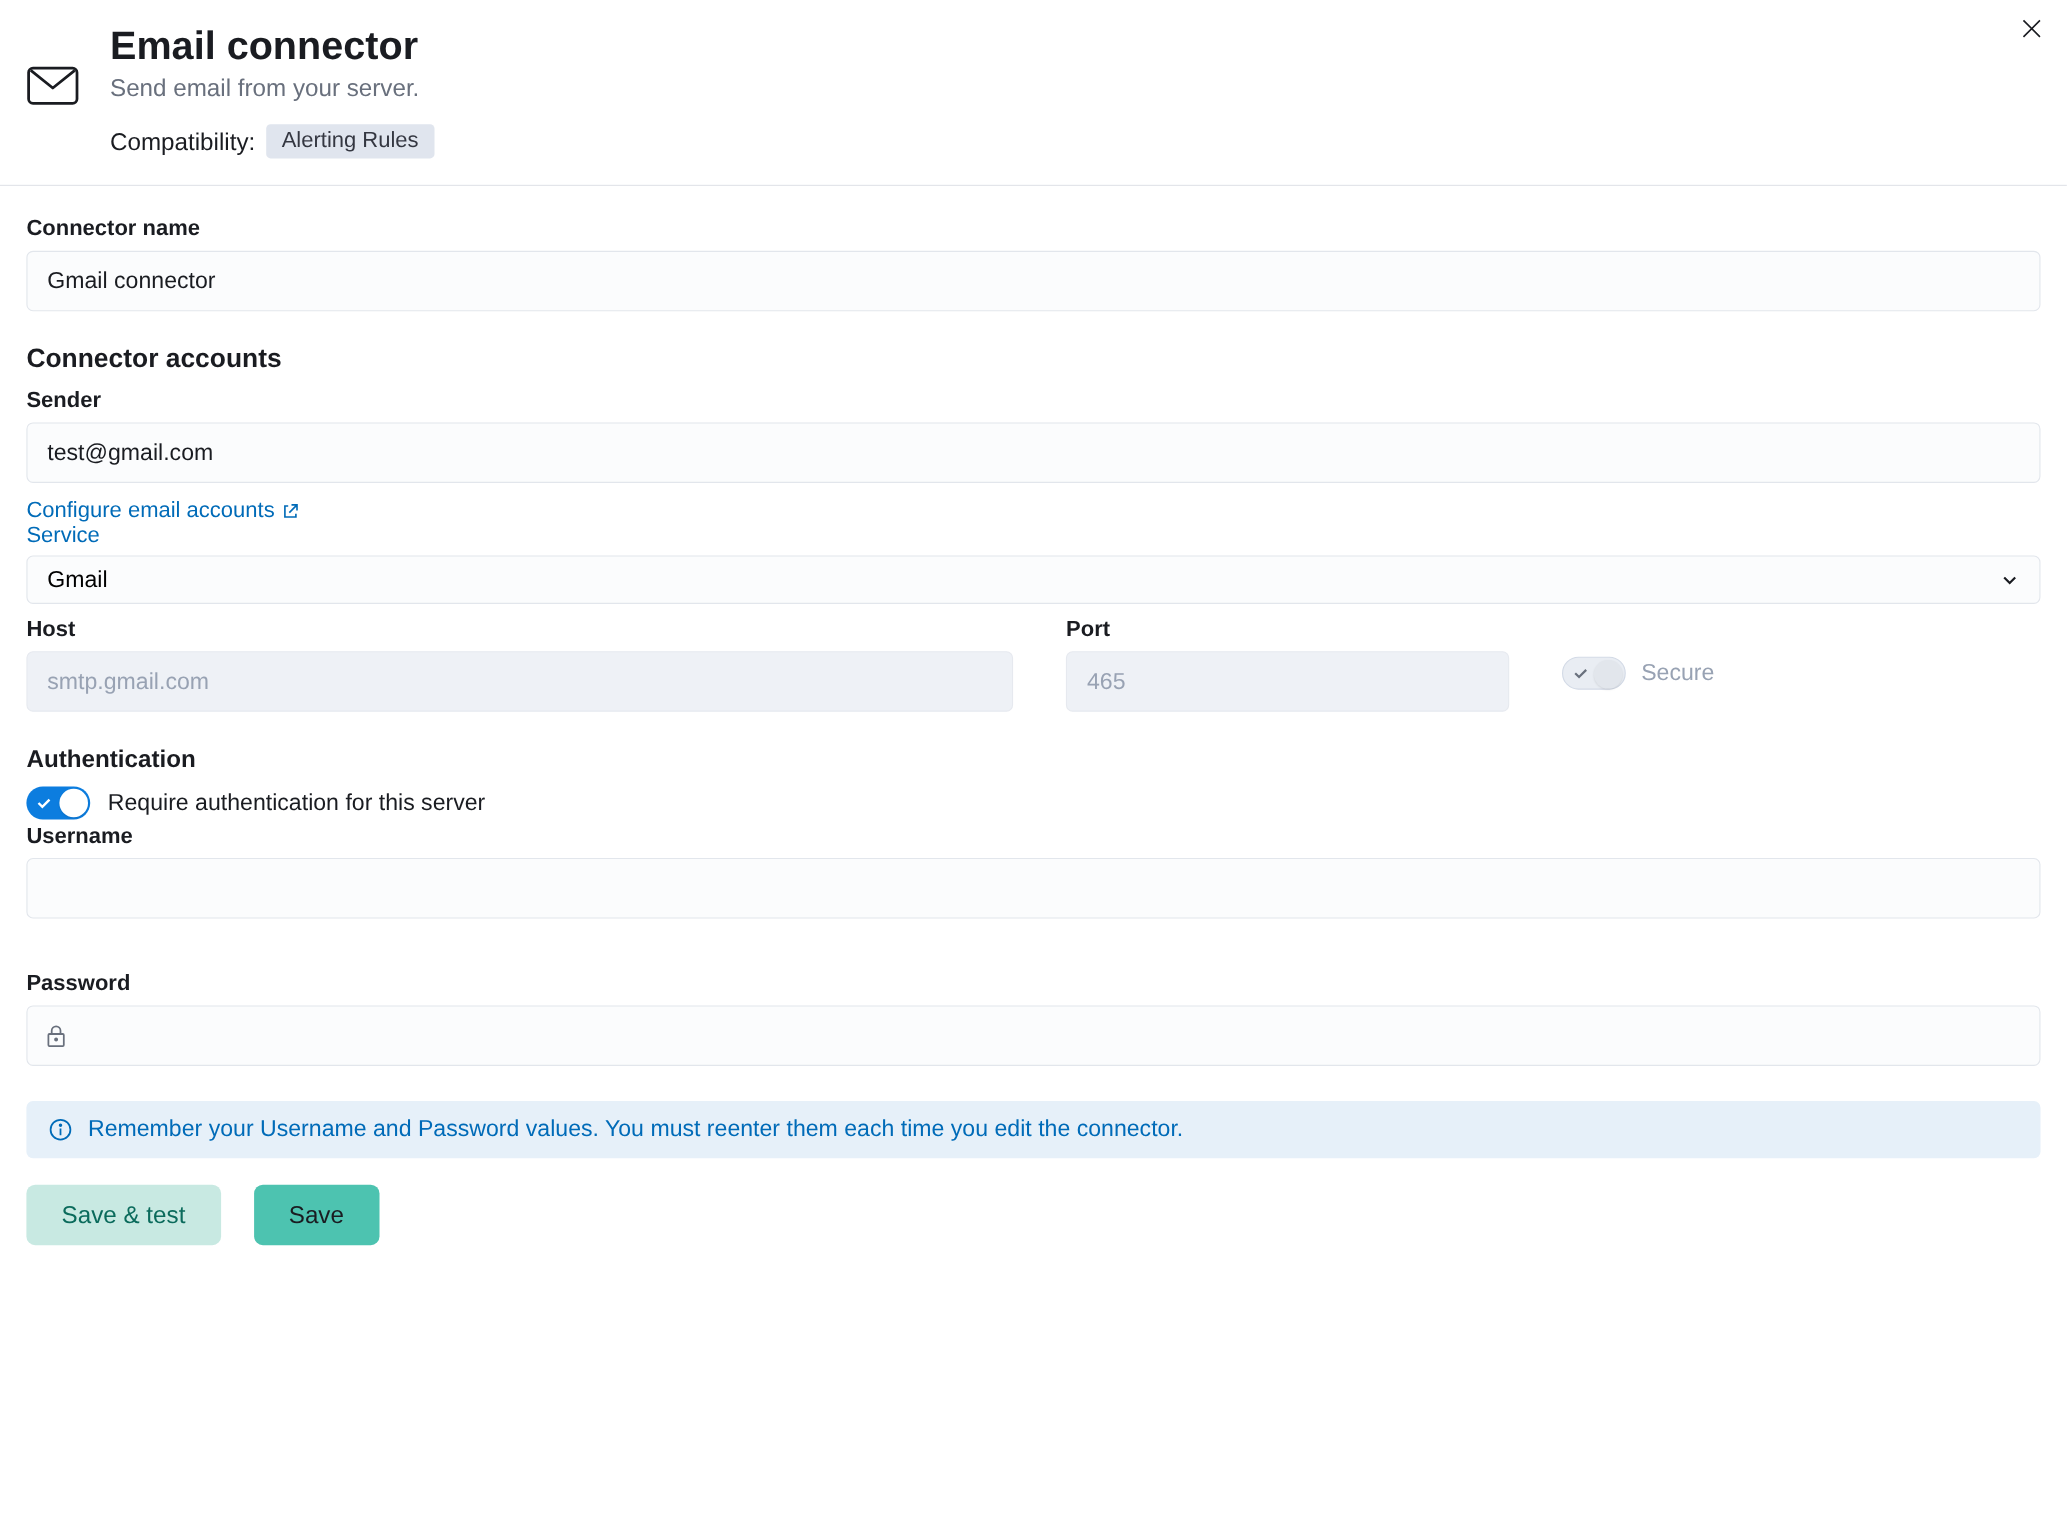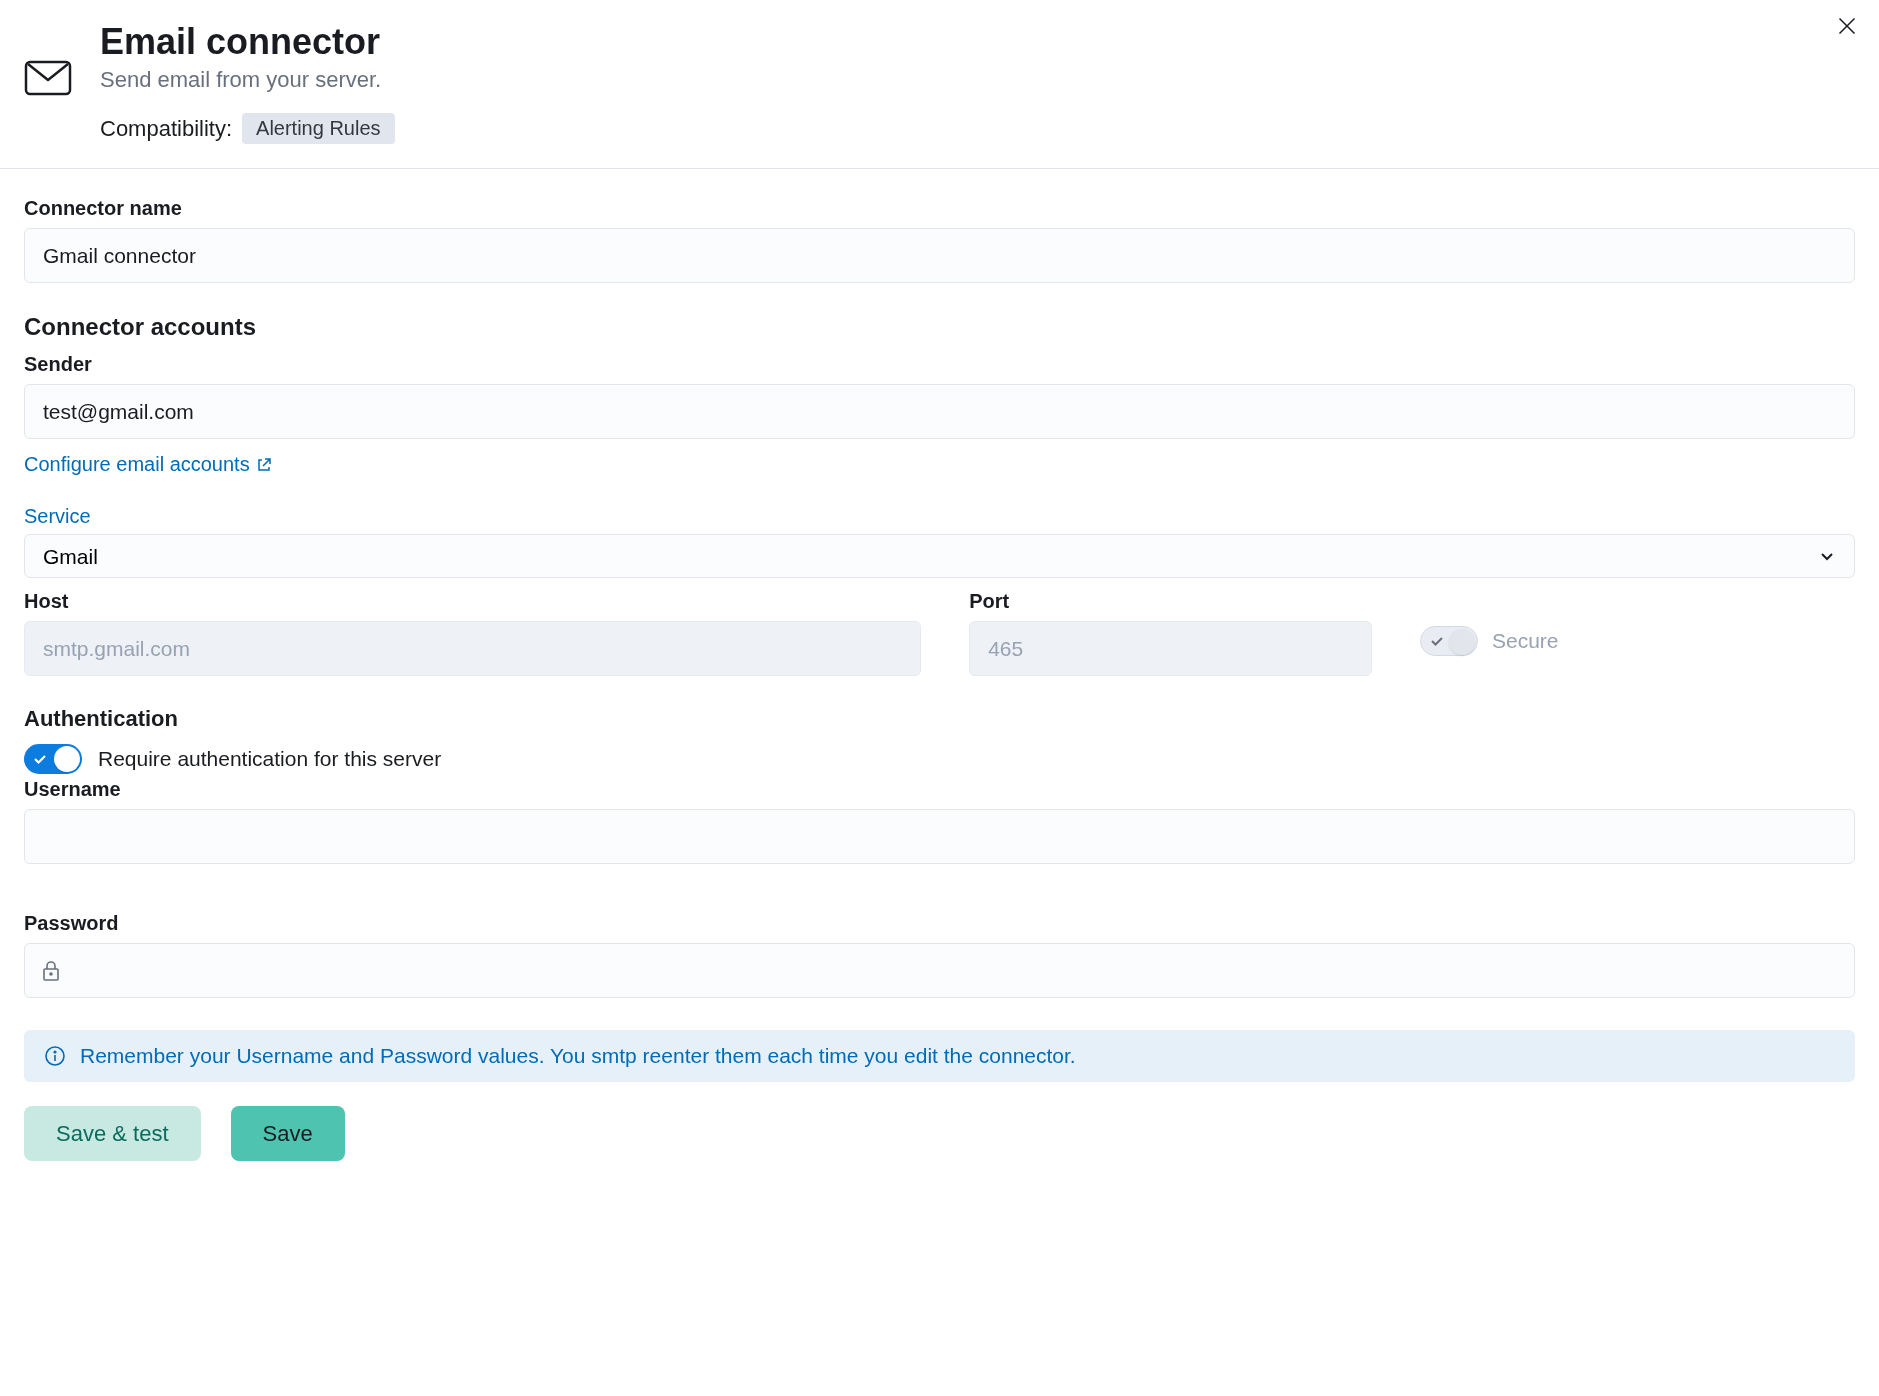--- a/index.html
+++ b/index.html
@@ -121,21 +121,20 @@
     .link-row {
       margin-top: 14px;
       display: flex;
       flex-direction: column;
       gap: 2px;
     }
     .link-group {
       display: flex;
       flex-direction: column;
       align-items: flex-start;
-      gap: 29px;
     }
     .select-wrap {
       position: relative;
       margin-top: 6px;
     }
     .select-input {
       width: 100%;
       height: 44px;
       border: 1px solid #e2e6ec;
       border-radius: 6px;
@@ -388,21 +387,21 @@
         </div>
       </div>
     </div>
 
     <div class="callout">
       <svg class="info-icon" width="22" height="22" viewBox="0 0 22 22" fill="none" stroke="#006bb8" stroke-width="1.6">
         <circle cx="11" cy="11" r="9"></circle>
         <circle cx="11" cy="7" r="0.8" fill="#006bb8"></circle>
         <path d="M11 10 V16"></path>
       </svg>
-      <span class="callout-text">Remember your Username and Password values. You smtp reenter them each time you edit the connector.</span>
+      <span class="callout-text">Remember your Username and Password values. You must reenter them each time you edit the connector.</span>
     </div>
 
     <div class="footer">
       <button class="btn btn-test">Save &amp; test</button>
       <button class="btn btn-save">Save</button>
     </div>
   </div>
 </div>
 
 </body></html>

